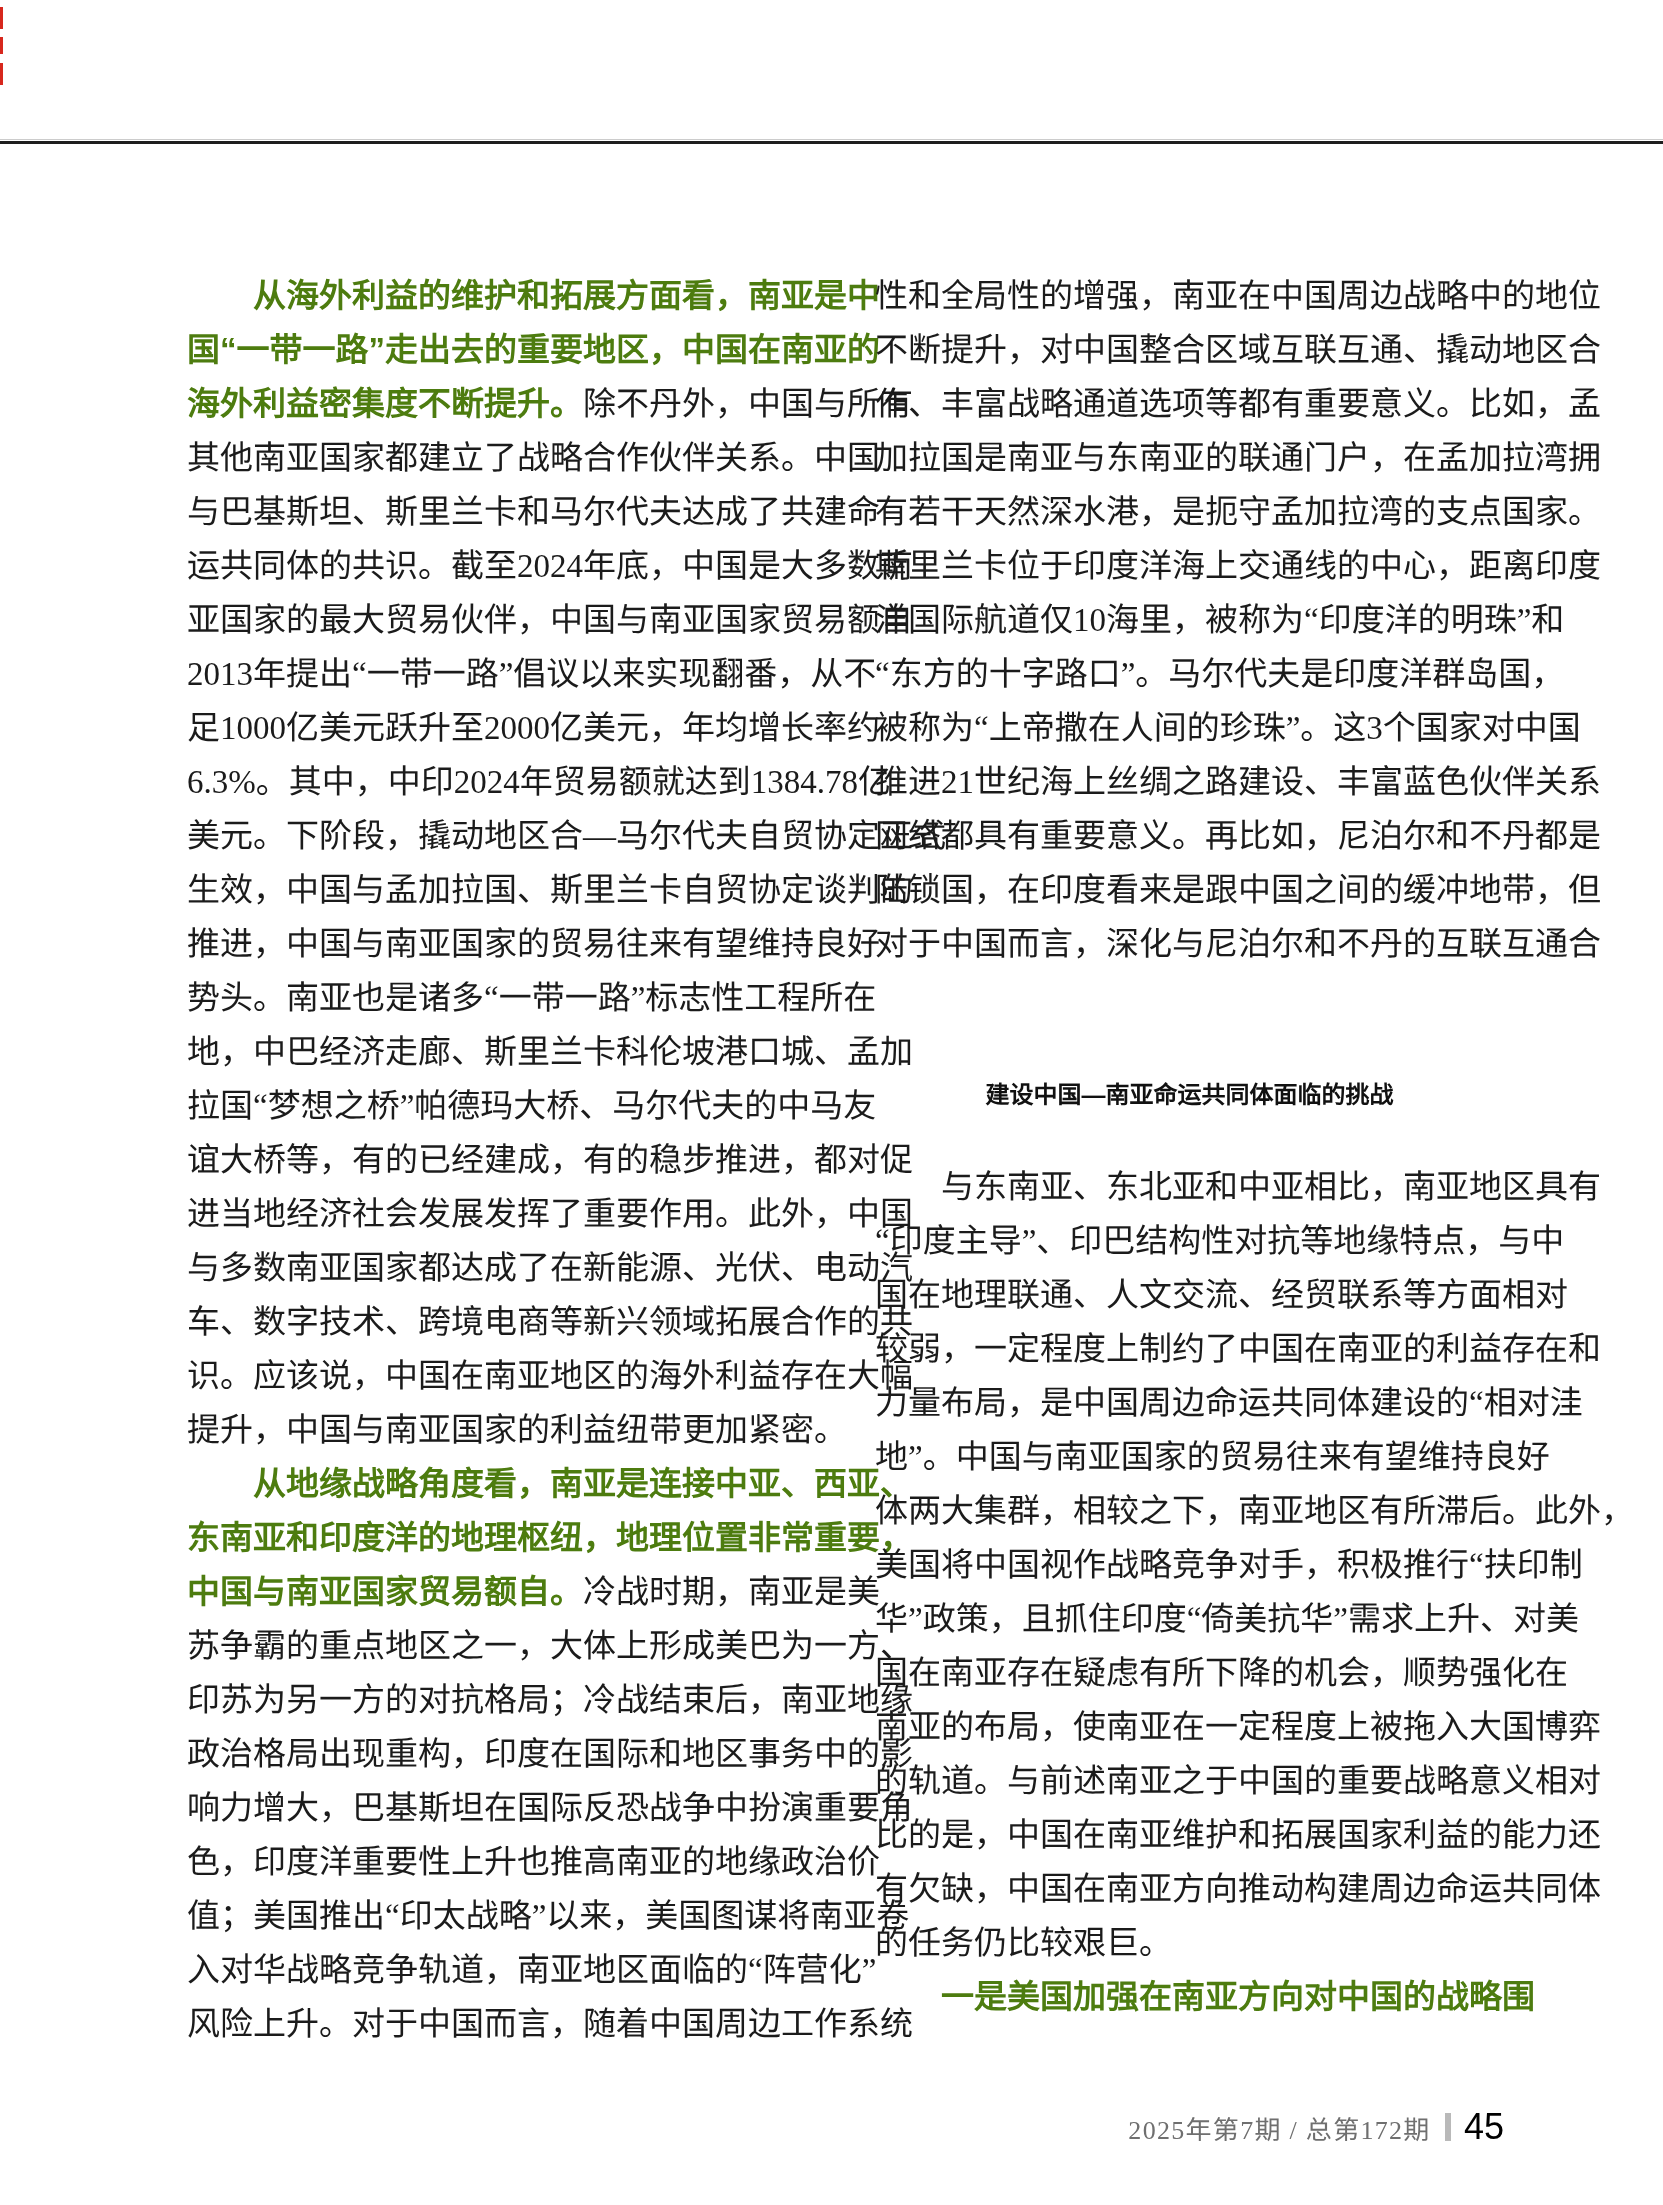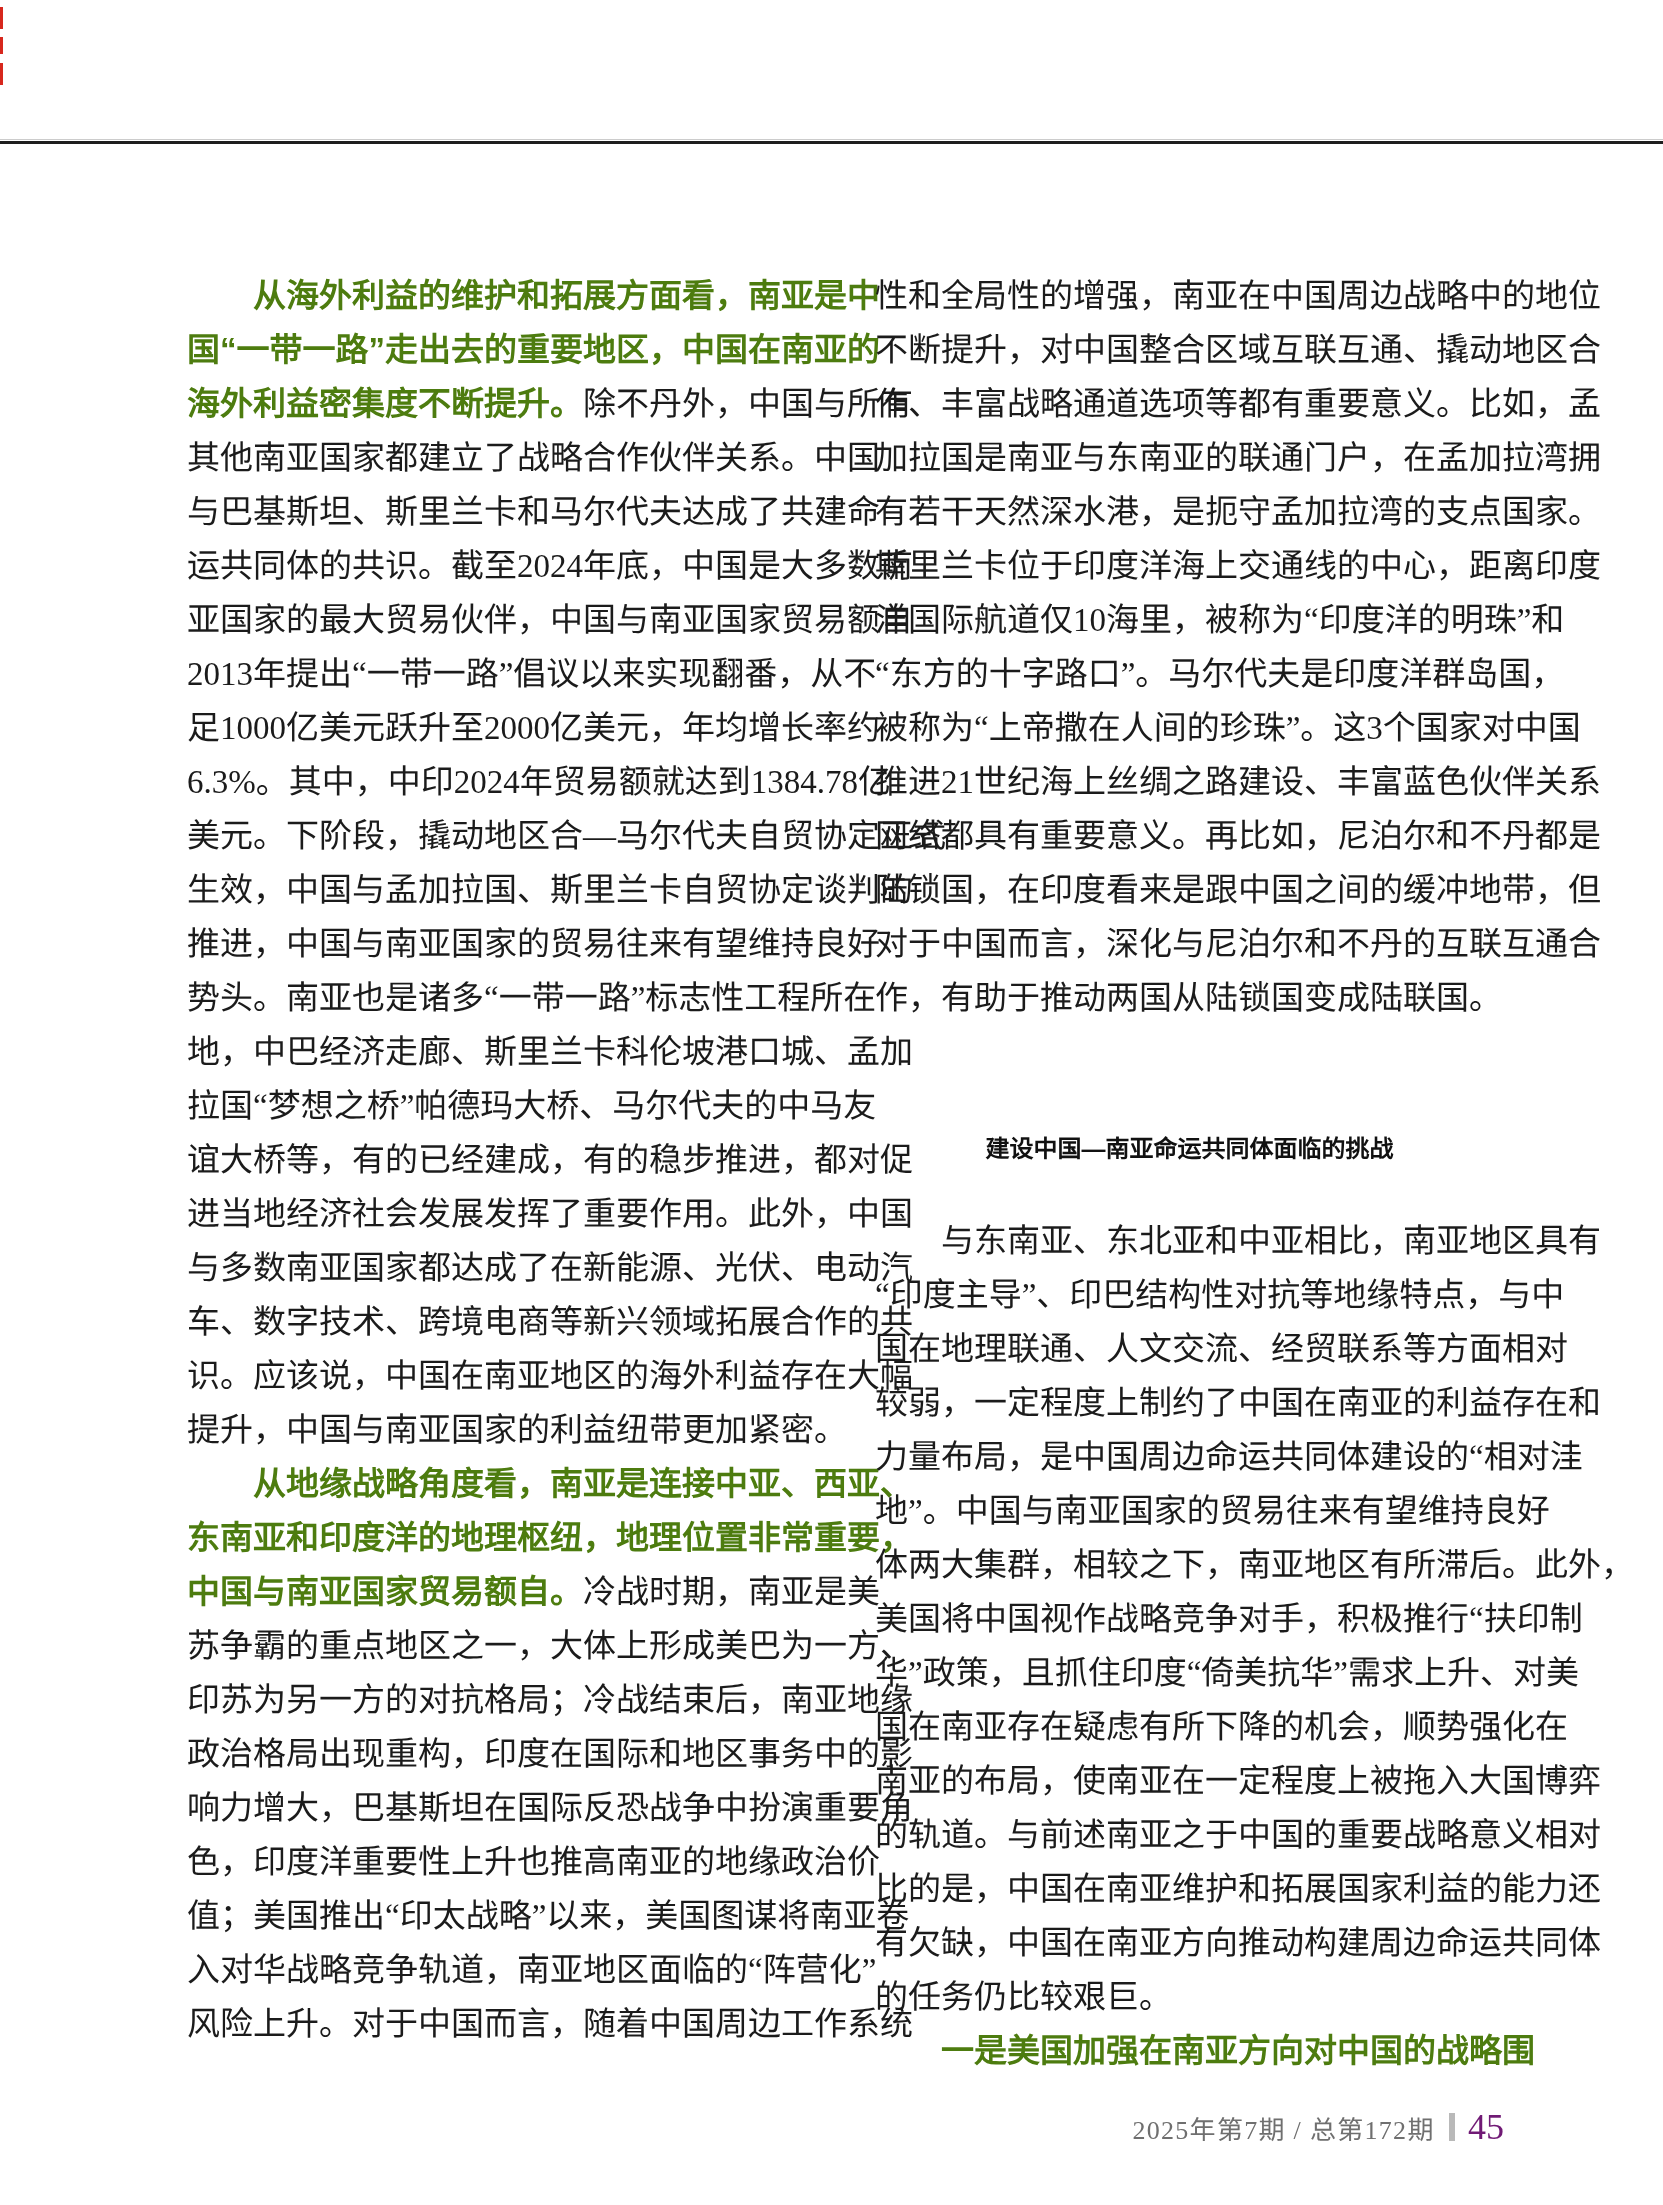--- a/index.html
+++ b/index.html
@@ -68,22 +68,22 @@
     letter-spacing: 1.3px;
   }
   .footer .bar {
     display: inline-block;
     width: 5.9px; height: 27.5px;
     background: #b9b9b9;
     margin: 0 13px 0 14.4px;
   }
   .footer .pageno {
     font-size: 36px;
-    color: #701a75;
-    font-family: Liberation Serif, serif;
+    color: #000000;
+    font-family: Liberation Sans, sans-serif;
   }
 </style>
 </head>
 <body>
 
 <div class="page">
 
   <div class="spine" id="spine">
       <div class="frag" style="top: 6.5px; height: 22px; background: rgb(215, 39, 29);"></div>
       <div class="frag" style="top: 37px; height: 17px; background: rgb(215, 39, 29);"></div>
@@ -137,21 +137,20 @@
         <div class="line"><span>加拉国是南亚与东南亚的联通门户，在孟加拉湾拥</span></div>
         <div class="line"><span>有若干天然深水港，是扼守孟加拉湾的支点国家。</span></div>
         <div class="line"><span>斯里兰卡位于印度洋海上交通线的中心，距离印度</span></div>
         <div class="line"><span>洋国际航道仅10海里，被称为“印度洋的明珠”和</span></div>
         <div class="line"><span>“东方的十字路口”。马尔代夫是印度洋群岛国，</span></div>
         <div class="line"><span>被称为“上帝撒在人间的珍珠”。这3个国家对中国</span></div>
         <div class="line"><span>推进21世纪海上丝绸之路建设、丰富蓝色伙伴关系</span></div>
         <div class="line"><span>网络都具有重要意义。再比如，尼泊尔和不丹都是</span></div>
         <div class="line"><span>陆锁国，在印度看来是跟中国之间的缓冲地带，但</span></div>
         <div class="line"><span>对于中国而言，深化与尼泊尔和不丹的互联互通合</span></div>
-        <div class="line end"><span>作，有助于推动两国从陆锁国变成陆联国。</span></div>
       </div>
     <h2 class="heading">建设中国—南亚命运共同体面临的挑战</h2>
     <div id="col-right-bottom">
         <div class="line ind"><span>与东南亚、东北亚和中亚相比，南亚地区具有</span></div>
         <div class="line"><span>“印度主导”、印巴结构性对抗等地缘特点，与中</span></div>
         <div class="line"><span>国在地理联通、人文交流、经贸联系等方面相对</span></div>
         <div class="line"><span>较弱，一定程度上制约了中国在南亚的利益存在和</span></div>
         <div class="line"><span>力量布局，是中国周边命运共同体建设的“相对洼</span></div>
         <div class="line"><span>地”。中国与南亚国家的贸易往来有望维持良好</span></div>
         <div class="line"><span>体两大集群，相较之下，南亚地区有所滞后。此外，</span></div>

